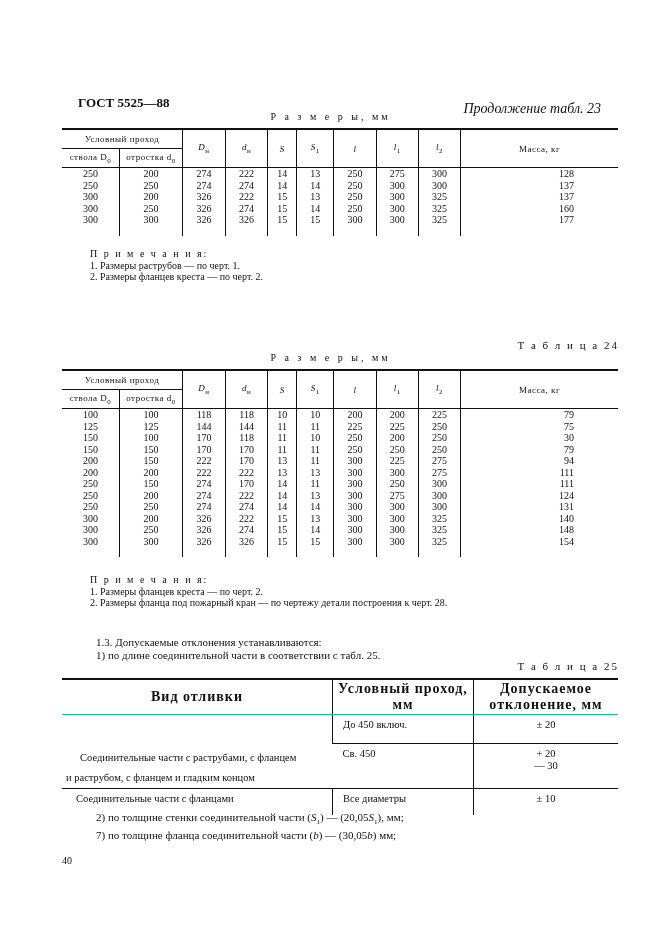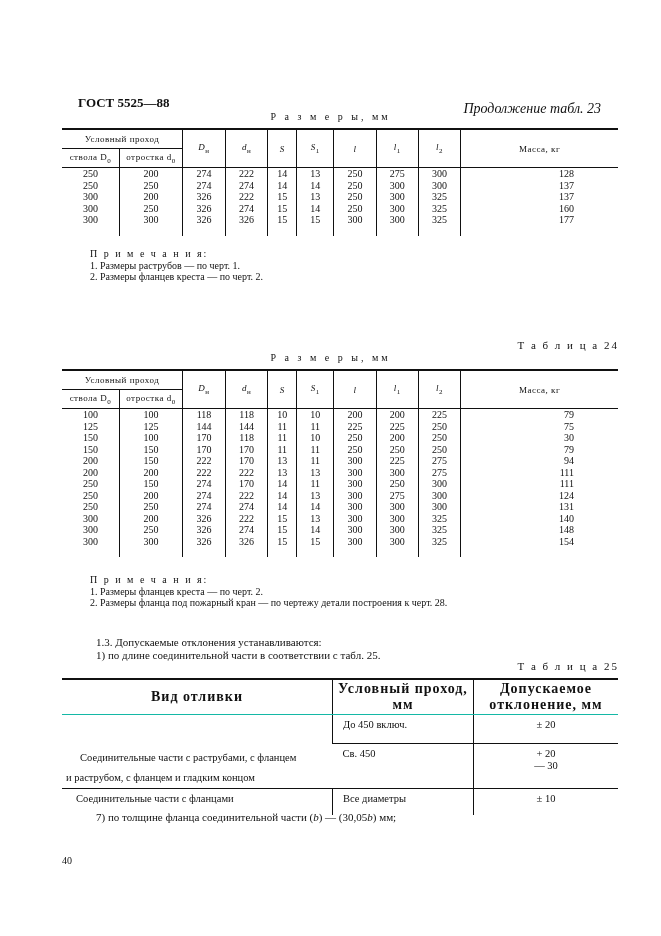--- a/index.html
+++ b/index.html
@@ -357,16 +357,17 @@
     </tr>
     <tr>
       <td style="height:22px;padding-left:14px;">Соединительные части с фланцами</td>
       <td style="padding-left:10px;">Все диаметры</td>
       <td style="text-align:center;">± 10</td>
     </tr>
   </tbody>
 </table>
 
 <div class="abs para" style="top:799px;">
+  <div><span>2) по толщине стенки соединительной части (</span><i class="v">S</i><sub>1</sub><span>) — (20,05</span><i class="v">S</i><sub>1</sub><span>), мм;</span></div>
   <div><span>7) по толщине фланца соединительной части (</span><i class="v">b</i><span>) — (30,05</span><i class="v">b</i><span>) мм;</span></div>
 </div>
 
 <div class="abs pageno">40</div>
 
 </body></html>

